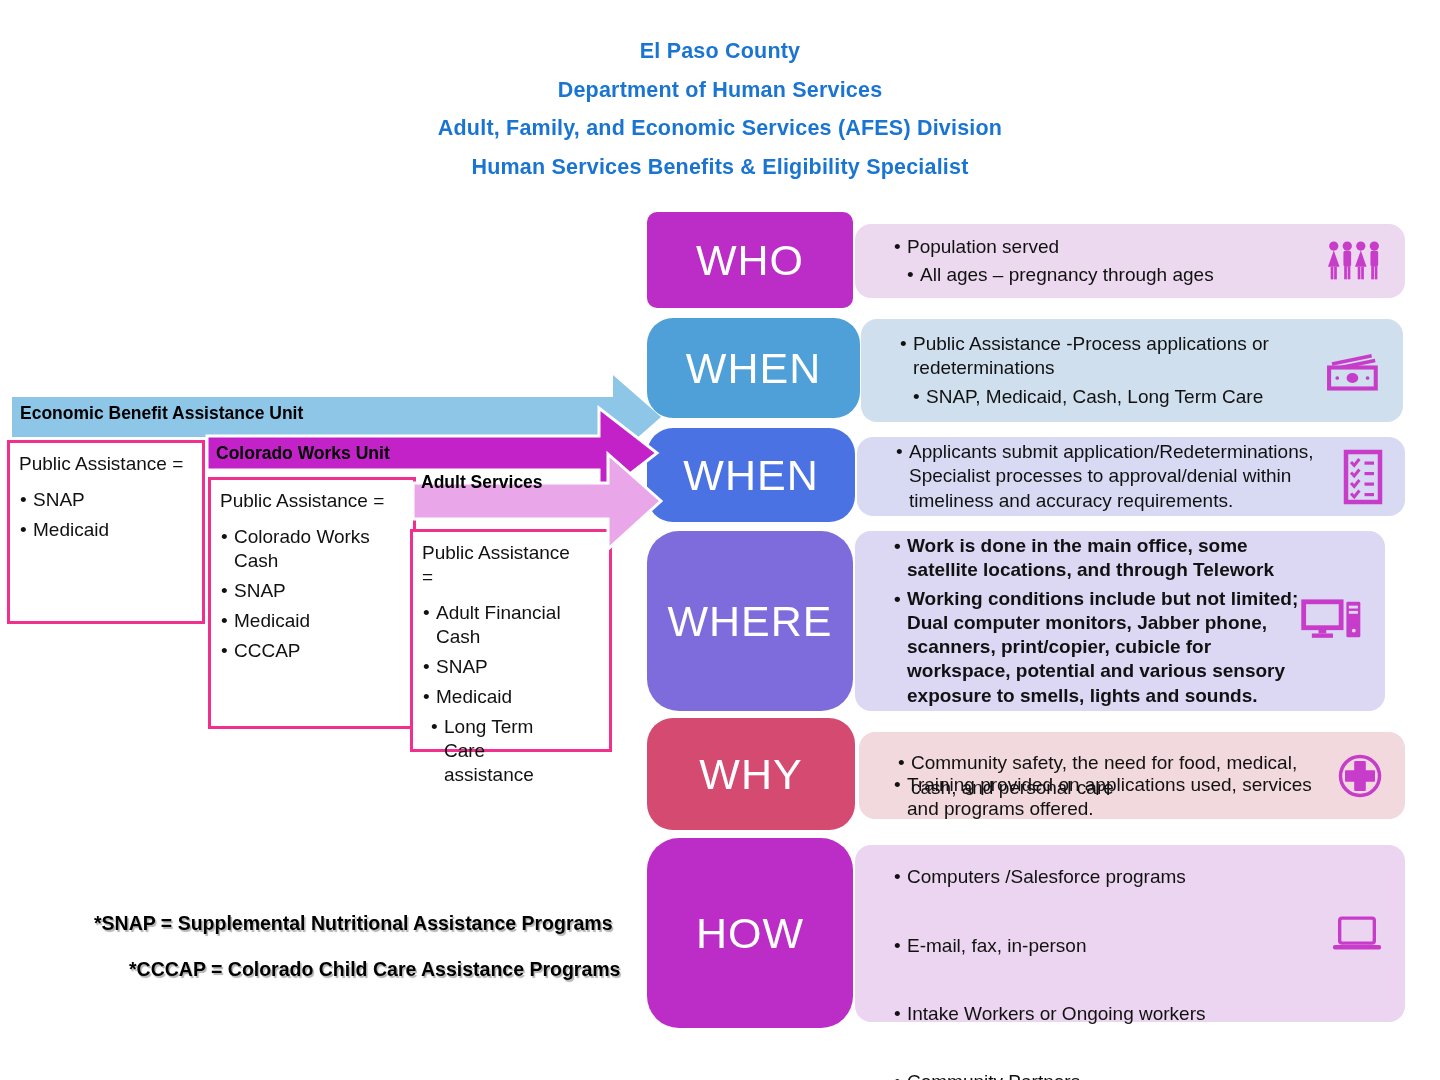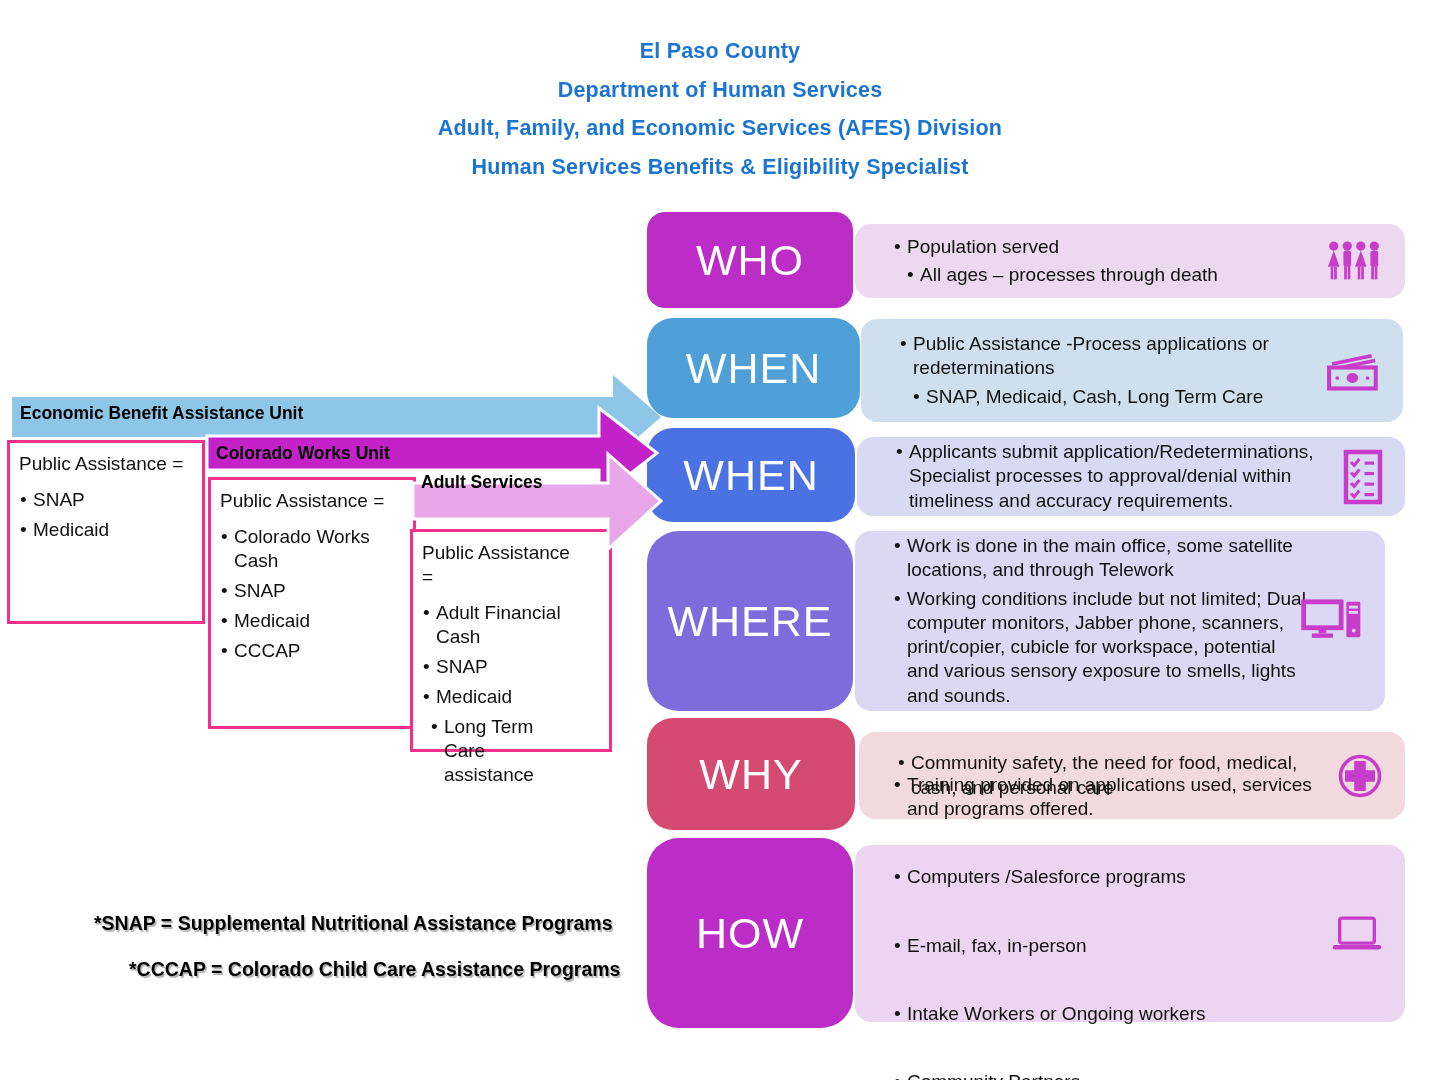--- a/index.html
+++ b/index.html
@@ -14,28 +14,28 @@
   .row-box{position:absolute;display:flex;align-items:center;justify-content:center;
            color:#ffffff;font-size:43px;letter-spacing:1px;z-index:1;}
   .panel{position:absolute;display:flex;flex-direction:column;justify-content:center;
          padding:6px 76px 6px 38px;box-sizing:border-box;border-radius:16px;
          font-size:19px;line-height:1.28;color:#111;z-index:1;}
   .bl{position:relative;padding-left:14px;}
   .bl::before{content:"\2022";position:absolute;left:1px;}
   .bl.ind{margin-left:13px;}
   .panel .bl + .bl{margin-top:4px;}
 
-  .box-who  {left:647px;top:212px;width:206px;height:96px; background:#bb2dc6;border-radius:18px;}
+  .box-who  {left:647px;top:212px;width:206px;height:96px; background:#bb2dc6;border-radius:10px;}
   .panel-who{left:855px;top:224px;width:550px;height:74px; background:#ecd9ef;}
   .box-what  {left:647px;top:318px;width:213px;height:100px;background:#4f9fd9;border-radius:26px;}
   .panel-what{left:861px;top:319px;width:542px;height:103px;background:#cfdfee;}
   .box-when  {left:647px;top:428px;width:208px;height:94px; background:#4a72e2;border-radius:26px;}
   .panel-when{left:857px;top:437px;width:548px;height:79px; background:#d8daf3;}
   .box-where  {left:647px;top:531px;width:206px;height:180px;background:#7e6cdc;border-radius:32px;}
-  .panel-where{left:855px;top:531px;width:530px;height:180px;background:#dcd7f3;}
+  .panel-where{left:855px;top:531px;width:530px;height:180px;background:#dcd7f3;font-weight:bold;}
   .box-why  {left:647px;top:718px;width:208px;height:112px;background:#d44a70;border-radius:26px;}
   .panel-why{left:859px;top:732px;width:546px;height:87px; background:#f2d9de;}
   .box-how  {left:647px;top:838px;width:206px;height:190px;background:#bb2dc6;border-radius:32px;}
   .panel-how{left:855px;top:845px;width:550px;height:177px;background:#ecd5f0;gap:40px;}
 
   .icon{position:absolute;right:22px;top:50%;transform:translateY(-50%);}
 
   
   .arrows{position:absolute;left:0;top:0;z-index:4;pointer-events:none;}
   .band-label{position:absolute;z-index:5;font-weight:bold;font-size:17.5px;color:#000;}
@@ -69,21 +69,21 @@
     <div>Department of Human Services</div>
     <div>Adult, Family, and Economic Services (AFES) Division</div>
     <div>Human Services Benefits &amp; Eligibility Specialist</div>
   </div>
 
   <div class="row-box box-who">
     <span>WHO</span>
   </div>
   <div class="panel panel-who">
     <div class="bl"><span>Population served</span></div>
-    <div class="bl ind"><span>All ages – processes through death</span></div>
+    <div class="bl ind"><span>All ages – pregnancy through ages</span></div>
     <svg class="icon" width="56" height="42" viewBox="0 0 58 42">
       <g fill="#c83cca">
         <g>
             <circle cx="7" cy="5.5" r="4.8"></circle>
             <polygon points="7,10 13,27 1,27"></polygon>
             <rect x="3.8" y="27" width="2.8" height="13"></rect>
             <rect x="7.4" y="27" width="2.8" height="13"></rect>
           </g>
         <g transform="translate(14,0)">
             <circle cx="7" cy="5.5" r="4.8"></circle>

